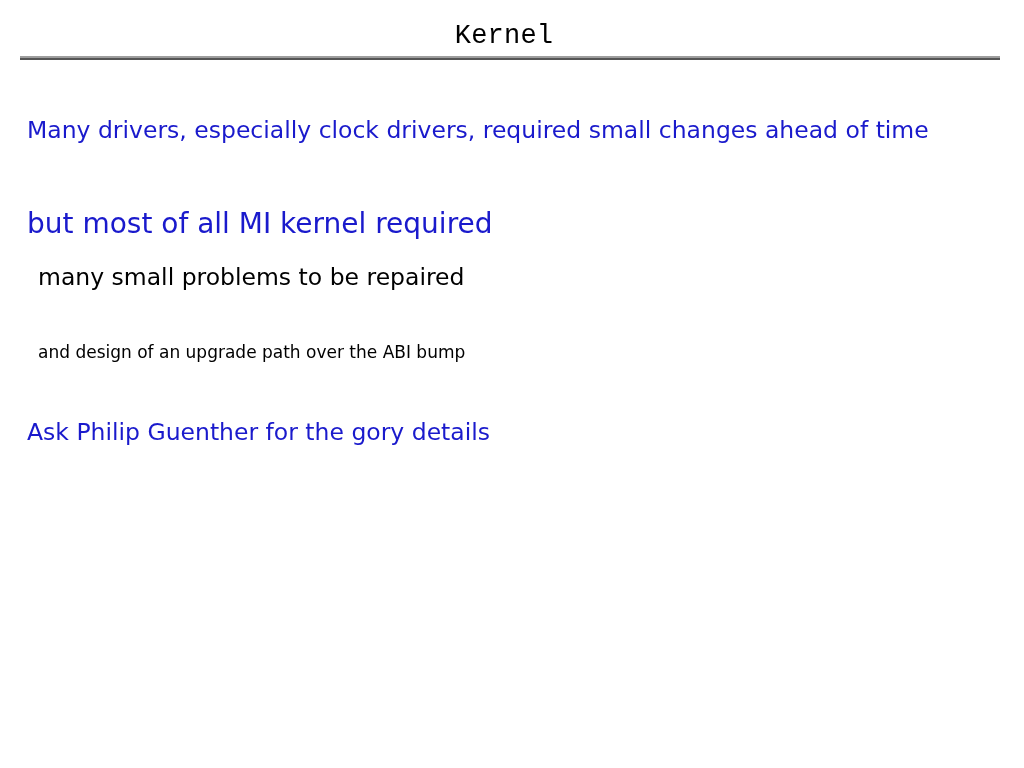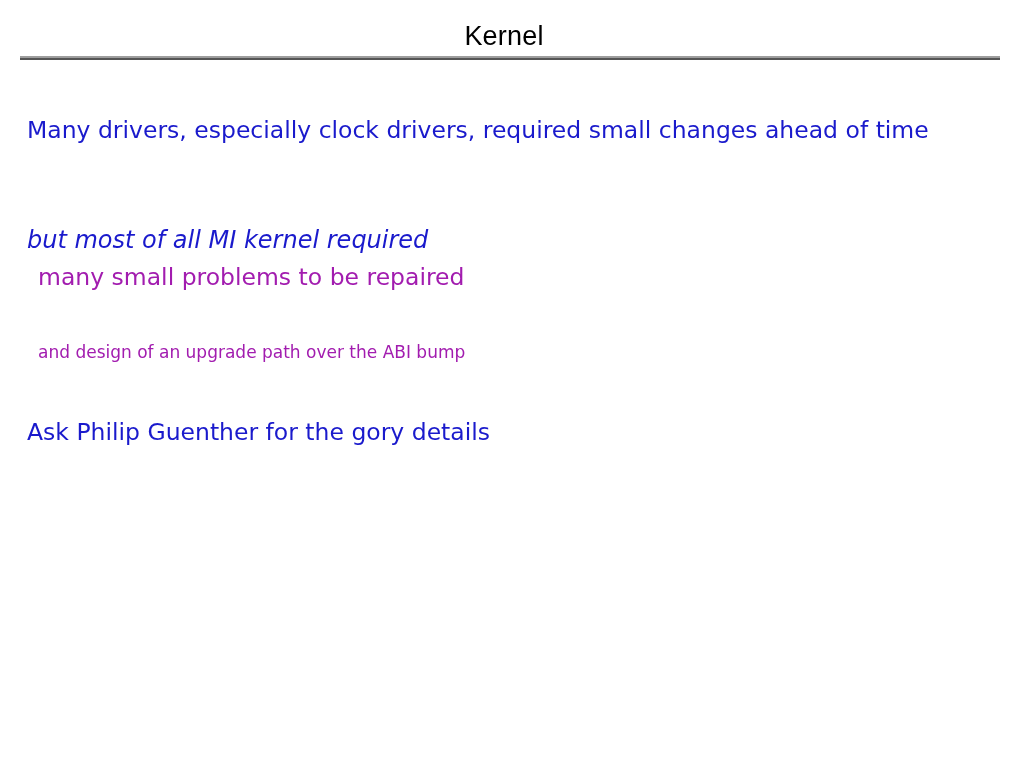--- a/index.html
+++ b/index.html
@@ -22,21 +22,21 @@
     background: #ffffff;
   }
 
   
   .slide-title {
     position: absolute;
     left: 0;
     top: 20px;
     width: 1008px;
     text-align: center;
-    font-family: Liberation Sans, sans-serif;
+    font-family: Liberation Mono, monospace;
     font-size: 27px;
     line-height: 32px;
     color: #000000;
     letter-spacing: 0.2px;
     white-space: nowrap;
   }
 
   
   .title-rule {
     position: absolute;
@@ -72,40 +72,39 @@
   }
   .line {
     position: absolute;
     font-family: "DejaVu Sans", sans-serif;
     white-space: pre;
   }
   .blue {
     color: #1a1acc;
   }
   .black {
-    color: #a21caf;
+    color: #000000;
   }
 
   
   .p1 {
     left: 27px;
     top: 113px;
     width: 966px;
     font-size: 23.5px;
     line-height: 35px;
     white-space: normal;
   }
 
   
   .p2-head {
     left: 27px;
-    top: 225px;
-    font-size: 24px;
+    top: 209px;
+    font-size: 28px;
     line-height: 30px;
-    font-style: italic;
   }
   
   .p2-sub {
     left: 38px;
     top: 262px;
     font-size: 23.5px;
     line-height: 30px;
   }
 
   

